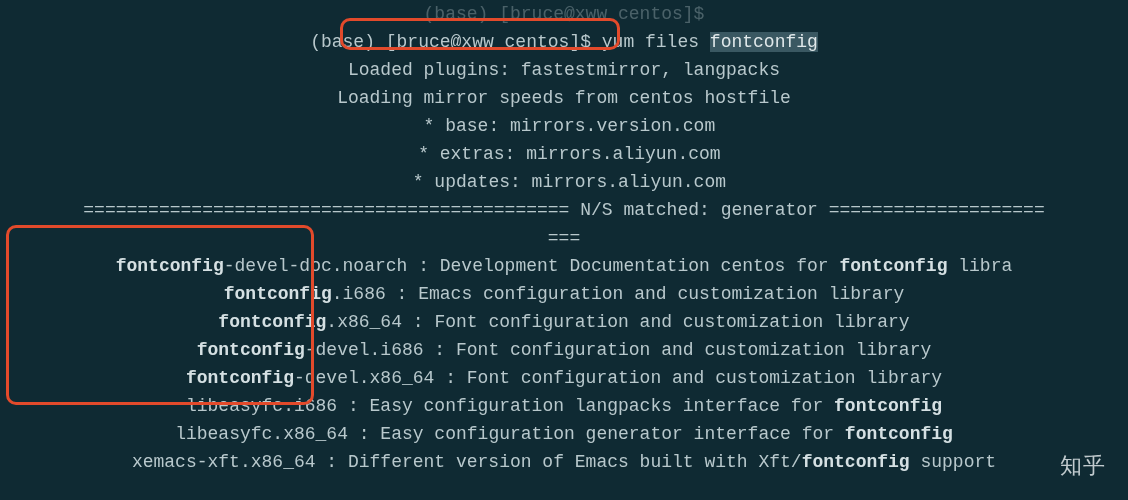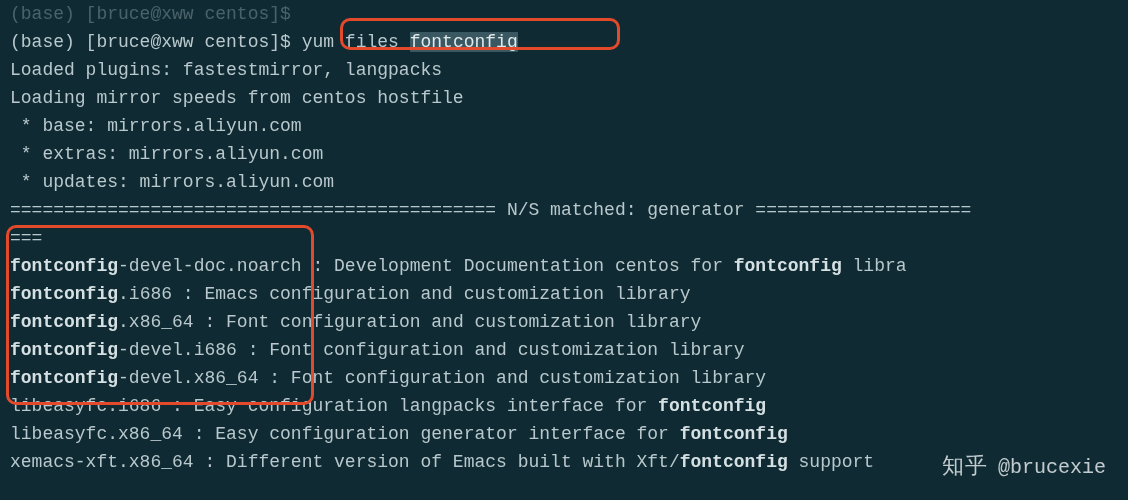--- a/index.html
+++ b/index.html
@@ -1,15 +1,15 @@
 <!DOCTYPE html>
 <html><head>
 <meta charset="utf-8">
 <style>
-  * { margin: 0; padding: 0; box-sizing: border-box; }
+  * { margin: 0; padding: 0; box-sizing: border-box; text-align: center; }
   body {
     background: #0f2a33;
     font-family: 'Menlo', 'Consolas', 'Courier New', monospace;
     font-size: 18px;
     line-height: 28px;
     color: #b8c8cc;
     width: 1128px;
     height: 500px;
     overflow: hidden;
     padding: 0 10px;
@@ -40,35 +40,34 @@
   .watermark .zh { font-size: 22px; letter-spacing: 1px; }
   .watermark .at { font-size: 20px; }
 </style>
 </head>
 <body>
 
 <span class="line faded"><span>(base) [bruce@xww centos]$</span></span>
 <span class="line"><span>(base) [bruce@xww centos]$ </span><span>yum files </span><span class="sel">fontconfig</span></span>
 <span class="line">Loaded plugins: fastestmirror, langpacks</span>
 <span class="line">Loading mirror speeds from centos hostfile</span>
-<span class="line"> * base: mirrors.aliyun.com</span>
+<span class="line"> * base: mirrors.version.com</span>
 <span class="line"> * extras: mirrors.aliyun.com</span>
 <span class="line"> * updates: mirrors.aliyun.com</span>
 <span class="line"><span>============================================= </span><span>N/S matched: generator</span><span> ====================</span></span>
 <span class="line">===</span>
 
 <span class="line"><span class="bold">fontconfig</span><span>-devel-doc.noarch : Development Documentation centos for </span><span class="bold">fontconfig</span><span> libra</span></span>
 <span class="line"><span class="bold">fontconfig</span><span>.i686 : Emacs configuration and customization library</span></span>
 <span class="line"><span class="bold">fontconfig</span><span>.x86_64 : Font configuration and customization library</span></span>
 <span class="line"><span class="bold">fontconfig</span><span>-devel.i686 : Font configuration and customization library</span></span>
 <span class="line"><span class="bold">fontconfig</span><span>-devel.x86_64 : Font configuration and customization library</span></span>
 
 <span class="line"><span>libeasyfc.i686 : Easy configuration langpacks interface for </span><span class="bold">fontconfig</span><span></span></span>
 <span class="line"><span>libeasyfc.x86_64 : Easy configuration generator interface for </span><span class="bold">fontconfig</span><span></span></span>
 <span class="line"><span>xemacs-xft.x86_64 : Different version of Emacs built with Xft/</span><span class="bold">fontconfig</span><span> support</span></span>
 
 <div class="hilite-box" style="left:340px; top:18px; width:280px; height:32px;"></div>
 <div class="hilite-box" style="left:6px; top:225px; width:308px; height:180px;"></div>
 
 <div class="watermark">
   <span class="zh">知乎</span>
-  <span class="at">@brucexie</span>
 </div>
 
 </body></html>

